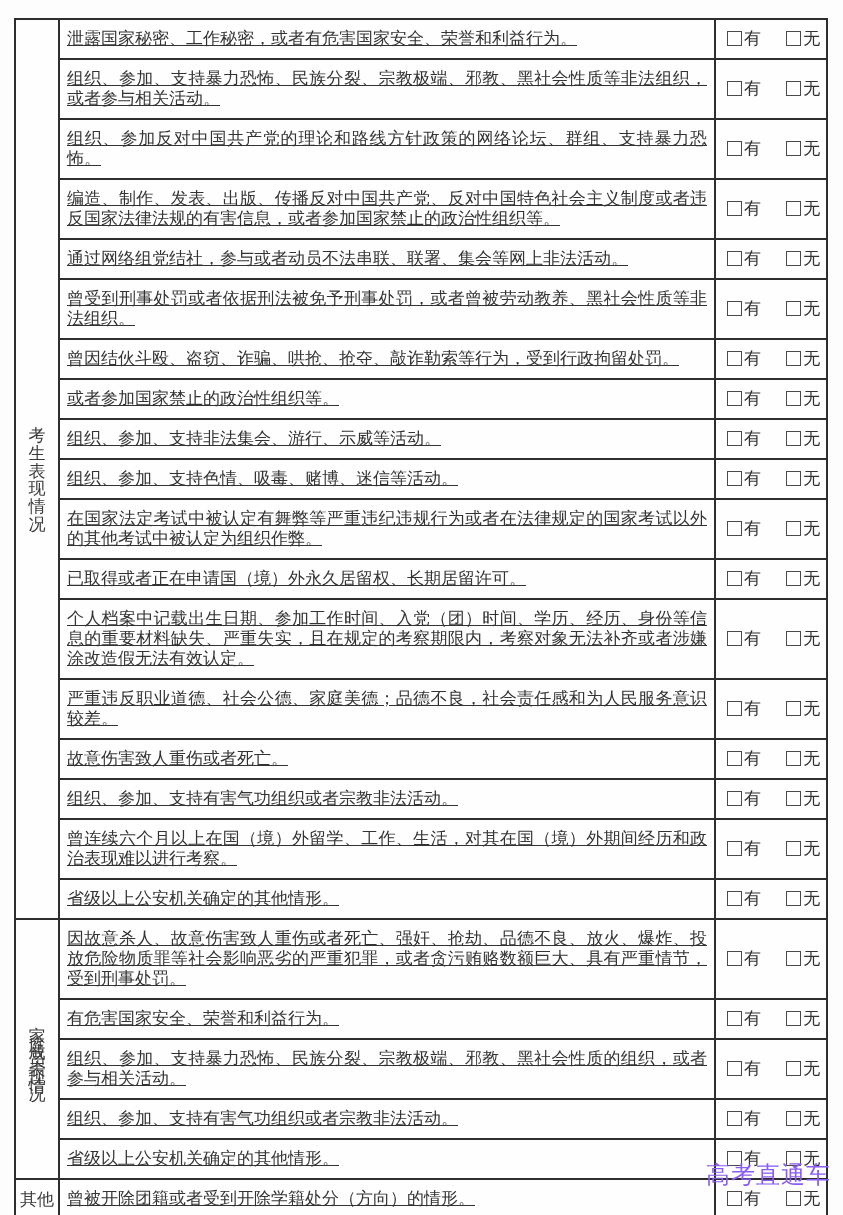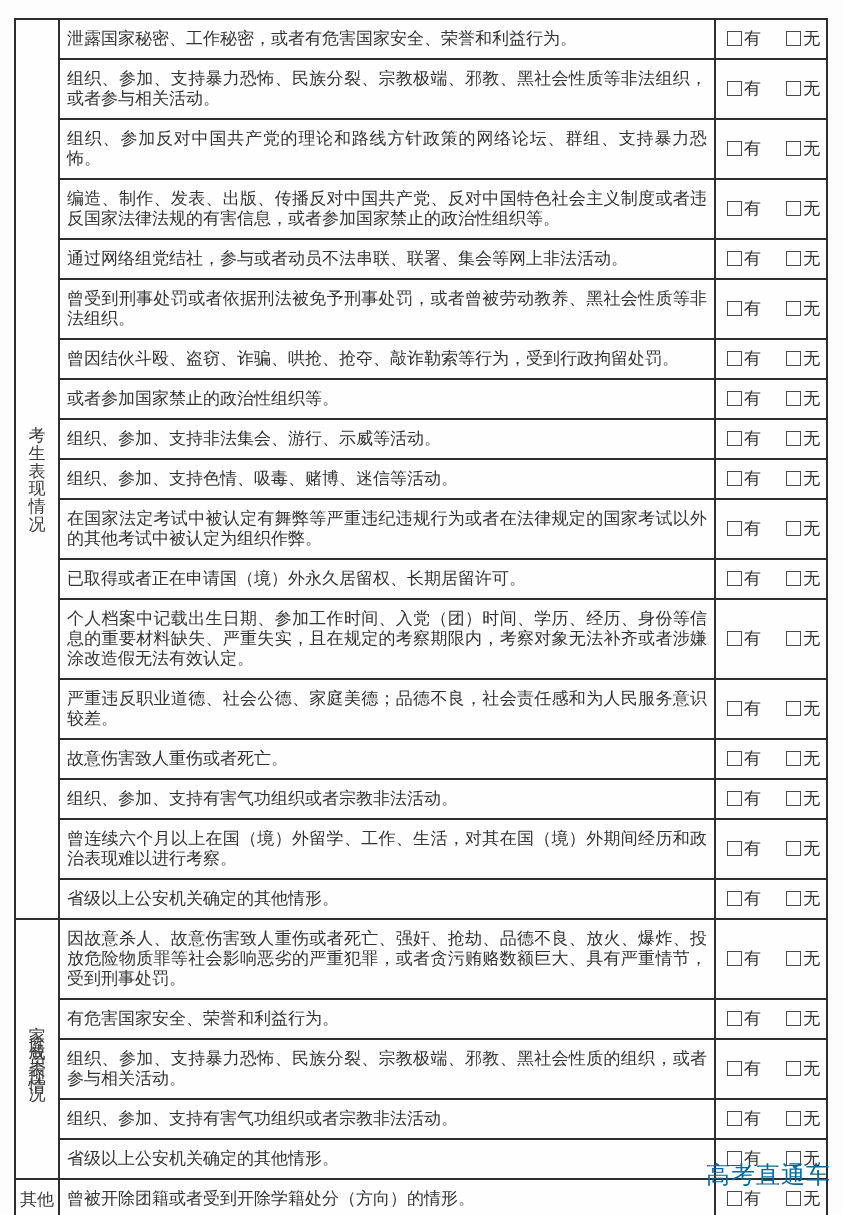--- a/index.html
+++ b/index.html
@@ -47,20 +47,21 @@
     text-orientation: upright;
   }
   tbody.section-0 .v-label { letter-spacing: 1.05em; }
   tbody.section-1 .v-label { letter-spacing: 0.5em; }
   td.desc {
     padding: 9px 7px;
     line-height: 20px;
     text-align: justify;
     word-break: break-all;
     vertical-align: middle;
+    text-decoration: underline;
   }
   td.checks {
     padding: 6px 2px 6px 11px;
     white-space: nowrap;
     vertical-align: middle;
   }
   .chk {
     display: inline-flex;
     align-items: center;
     cursor: pointer;
@@ -77,21 +78,21 @@
   }
   .chk-label {
     font-size: 17px;
     color: #333333;
   }
   .watermark {
     position: absolute;
     right: 12px;
     bottom: 24px;
     font-size: 24px;
-    color: #0369a1;
+    color: #8b5cf6;
     letter-spacing: 1px;
     pointer-events: none;
   }
 </style>
 </head>
 <body>
 
 <div class="page">
   <table class="checklist" id="checklist-table">
     <colgroup>

